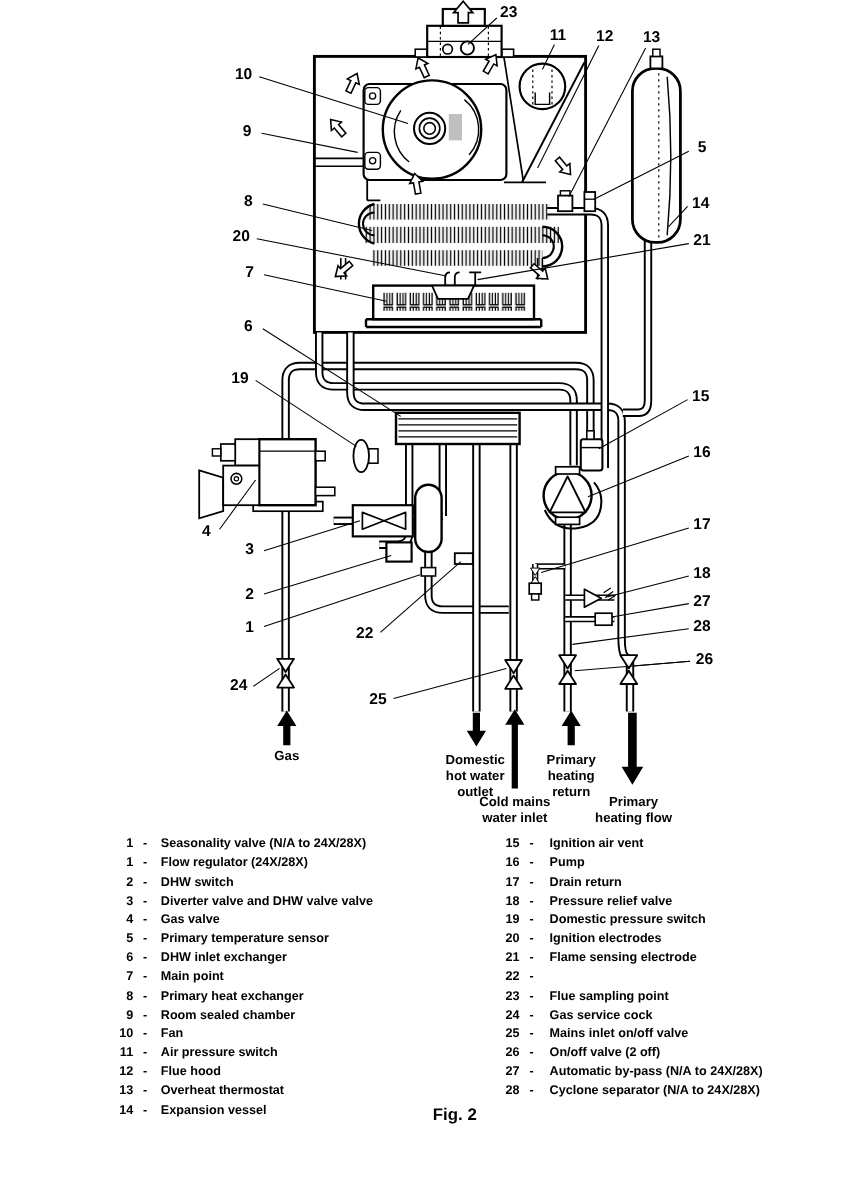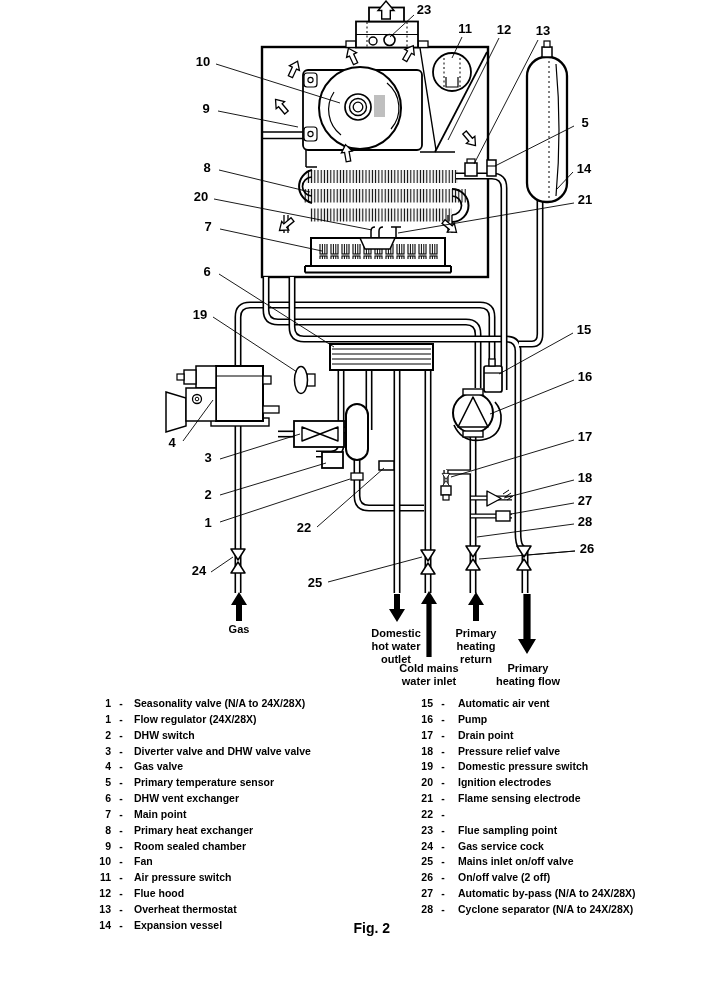--- a/index.html
+++ b/index.html
@@ -13,21 +13,21 @@
   .pipe-inner{stroke:#fff;stroke-width:3.8;fill:none;stroke-linecap:butt;}
   .pipe-outer.thin{stroke-width:5.2;}
   .pipe-inner.thin{stroke-width:2.6;}
   .legend-col{position:absolute;font-size:10.5px;font-weight:bold;line-height:15.85px;white-space:nowrap;}
   .leg-row{display:flex;}
   .leg-num{display:inline-block;width:16px;text-align:right;}
   .leg-dash{display:inline-block;width:20px;text-align:center;}
   .leg-label{display:inline-block;margin-left:3px;text-align:center;}
   .legend-right .leg-num{width:14px;}
   .legend-right .leg-label{margin-left:5px;}
-  .fig-caption{position:absolute;left:328px;top:920px;width:62px;text-align:right;
+  .fig-caption{position:absolute;left:348px;top:920px;width:62px;text-align:center;
                font-size:14px;font-weight:bold;}
 </style>
 </head>
 <body>
 
 <div class="page">
 
 <svg id="diagram" width="722" height="694" viewBox="0 0 722 694">
   <defs>
     <pattern id="fins" width="3.2" height="14" patternUnits="userSpaceOnUse">
@@ -357,21 +357,21 @@
         <span class="leg-label">Gas valve</span>
       </div>
       <div class="leg-row">
         <span class="leg-num">5</span>
         <span class="leg-dash">-</span>
         <span class="leg-label">Primary temperature sensor</span>
       </div>
       <div class="leg-row">
         <span class="leg-num">6</span>
         <span class="leg-dash">-</span>
-        <span class="leg-label">DHW vent exchanger</span>
+        <span class="leg-label">DHW inlet exchanger</span>
       </div>
       <div class="leg-row">
         <span class="leg-num">7</span>
         <span class="leg-dash">-</span>
         <span class="leg-label">Main point</span>
       </div>
       <div class="leg-row">
         <span class="leg-num">8</span>
         <span class="leg-dash">-</span>
         <span class="leg-label">Primary heat exchanger</span>
@@ -404,31 +404,31 @@
       <div class="leg-row">
         <span class="leg-num">14</span>
         <span class="leg-dash">-</span>
         <span class="leg-label">Expansion vessel</span>
       </div>
     </div>
 <div class="legend-col legend-right" id="legend-right" style="left:419px;top:696px;">
       <div class="leg-row">
         <span class="leg-num">15</span>
         <span class="leg-dash">-</span>
-        <span class="leg-label">Automatic air vent</span>
+        <span class="leg-label">Ignition air vent</span>
       </div>
       <div class="leg-row">
         <span class="leg-num">16</span>
         <span class="leg-dash">-</span>
         <span class="leg-label">Pump</span>
       </div>
       <div class="leg-row">
         <span class="leg-num">17</span>
         <span class="leg-dash">-</span>
-        <span class="leg-label">Drain point</span>
+        <span class="leg-label">Drain return</span>
       </div>
       <div class="leg-row">
         <span class="leg-num">18</span>
         <span class="leg-dash">-</span>
         <span class="leg-label">Pressure relief valve</span>
       </div>
       <div class="leg-row">
         <span class="leg-num">19</span>
         <span class="leg-dash">-</span>
         <span class="leg-label">Domestic pressure switch</span>

